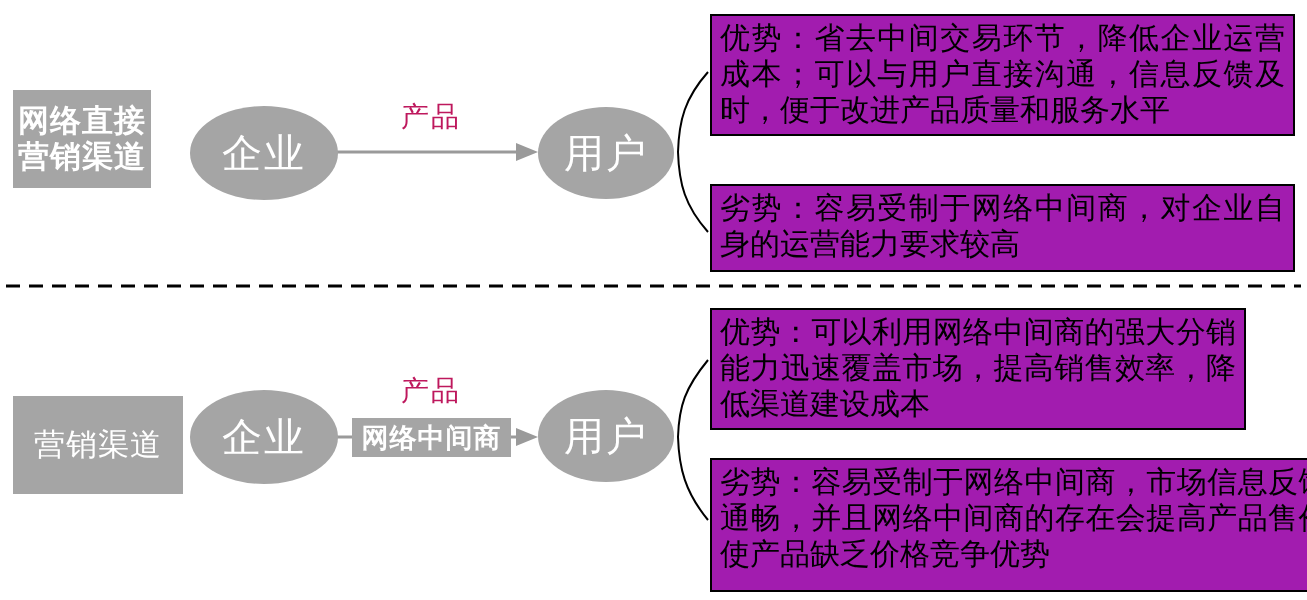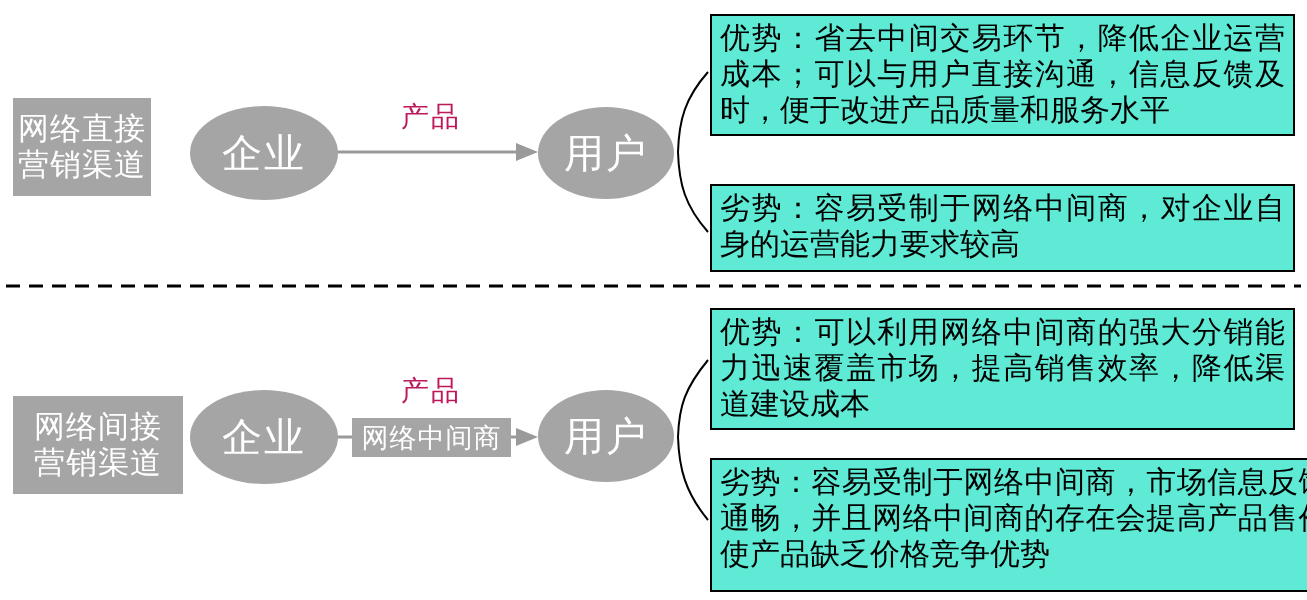--- a/index.html
+++ b/index.html
@@ -37,21 +37,21 @@
     letter-spacing: 1px;
   }
   .midbox {
     font-size: 27px;
     letter-spacing: 1px;
   }
   .textbox {
     position: absolute;
     box-sizing: border-box;
     border: 2px solid #000000;
-    background: #5eead4;
+    background: #a21caf;
     color: #000000;
     font-size: 30px;
     line-height: 1.2;
     padding: 4px 8px;
     text-align: justify;
   }
   .flowlabel {
     position: absolute;
     color: #be185d;
     font-size: 28px;
@@ -72,45 +72,44 @@
     <path d="M 708 72 C 685 98 679 120 678 152 C 679 184 685 206 708 232" fill="none" stroke="#000000" stroke-width="2"></path>
 
     <line x1="6" y1="286" x2="1301" y2="286" stroke="#000000" stroke-width="3" stroke-dasharray="14 9"></line>
 
     <line x1="337" y1="437" x2="518" y2="437" stroke="#9a9a9a" stroke-width="3"></line>
     <polygon points="516,428 538,437 516,446" fill="#9a9a9a"></polygon>
 
     <path d="M 708 360 C 685 388 679 406 678 437 C 679 468 685 492 708 520" fill="none" stroke="#000000" stroke-width="2"></path>
   </svg>
 
-  <div class="shape chanlabel" style="left:13px; top:98px; width:138px; height:98px;">
+  <div class="shape chanlabel" style="left:13px; top:90px; width:138px; height:98px;font-weight:bold;">
     <span>网络直接</span>
     <span>营销渠道</span>
   </div>
 
   <div class="shape ellipse" style="left:190px; top:106px; width:148px; height:94px;">企业</div>
 
   <div class="flowlabel" style="left:385px; top:98px; width:92px;">产品</div>
 
   <div class="shape ellipse" style="left:538px; top:107px; width:136px; height:92px;">用户</div>
 
   <div class="textbox" style="left:710px; top:14px; width:585px; min-height:122px;">优势：省去中间交易环节，降低企业运营成本；可以与用户直接沟通，信息反馈及时，便于改进产品质量和服务水平</div>
 
   <div class="textbox" style="left:710px; top:184px; width:585px; min-height:88px;">劣势：容易受制于网络中间商，对企业自身的运营能力要求较高</div>
 
   <div class="shape chanlabel" style="left:13px; top:396px; width:170px; height:98px;">
-    <span>网络间接</span>
     <span>营销渠道</span>
   </div>
 
   <div class="shape ellipse" style="left:190px; top:390px; width:148px; height:94px;">企业</div>
 
   <div class="flowlabel" style="left:385px; top:372px; width:92px;">产品</div>
 
-  <div class="shape midbox" style="left:352px; top:418px; width:159px; height:39px;">网络中间商</div>
+  <div class="shape midbox" style="left:352px; top:418px; width:159px; height:39px;font-weight:bold;">网络中间商</div>
 
   <div class="shape ellipse" style="left:538px; top:390px; width:136px; height:92px;">用户</div>
 
-  <div class="textbox" style="left:710px; top:308px; width:585px; min-height:122px;">优势：可以利用网络中间商的强大分销能力迅速覆盖市场，提高销售效率，降低渠道建设成本</div>
+  <div class="textbox" style="left:710px; top:308px; width:536px; min-height:122px;">优势：可以利用网络中间商的强大分销能力迅速覆盖市场，提高销售效率，降低渠道建设成本</div>
 
   <div class="textbox" style="left:710px; top:458px; width:659px; min-height:134px;">劣势：容易受制于网络中间商，市场信息反馈不通畅，并且网络中间商的存在会提高产品售价，使产品缺乏价格竞争优势</div>
 
 </div>
 
 </body></html>

